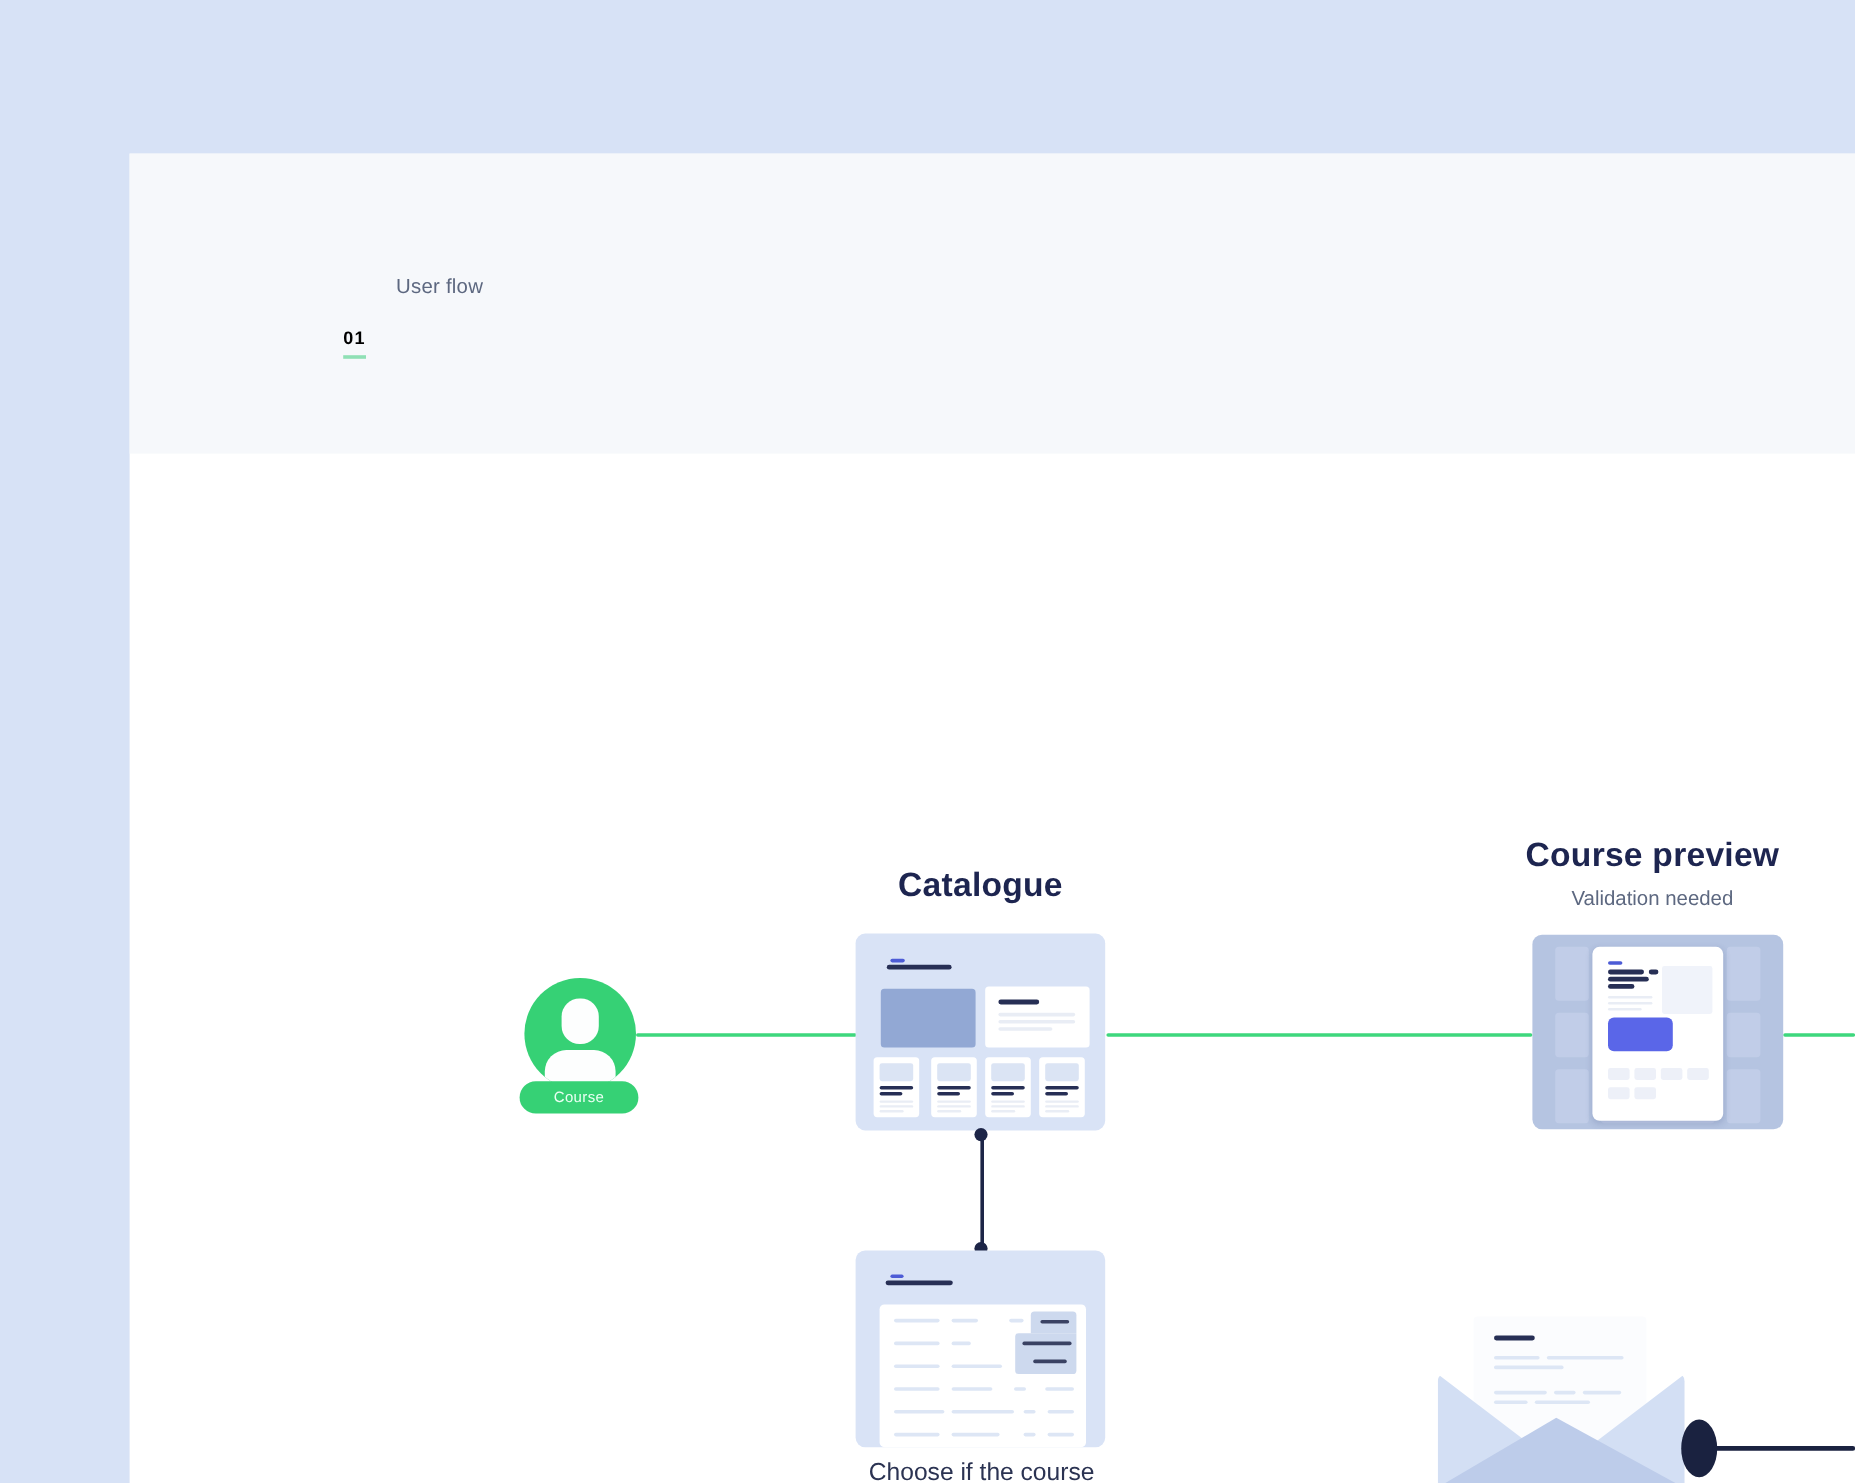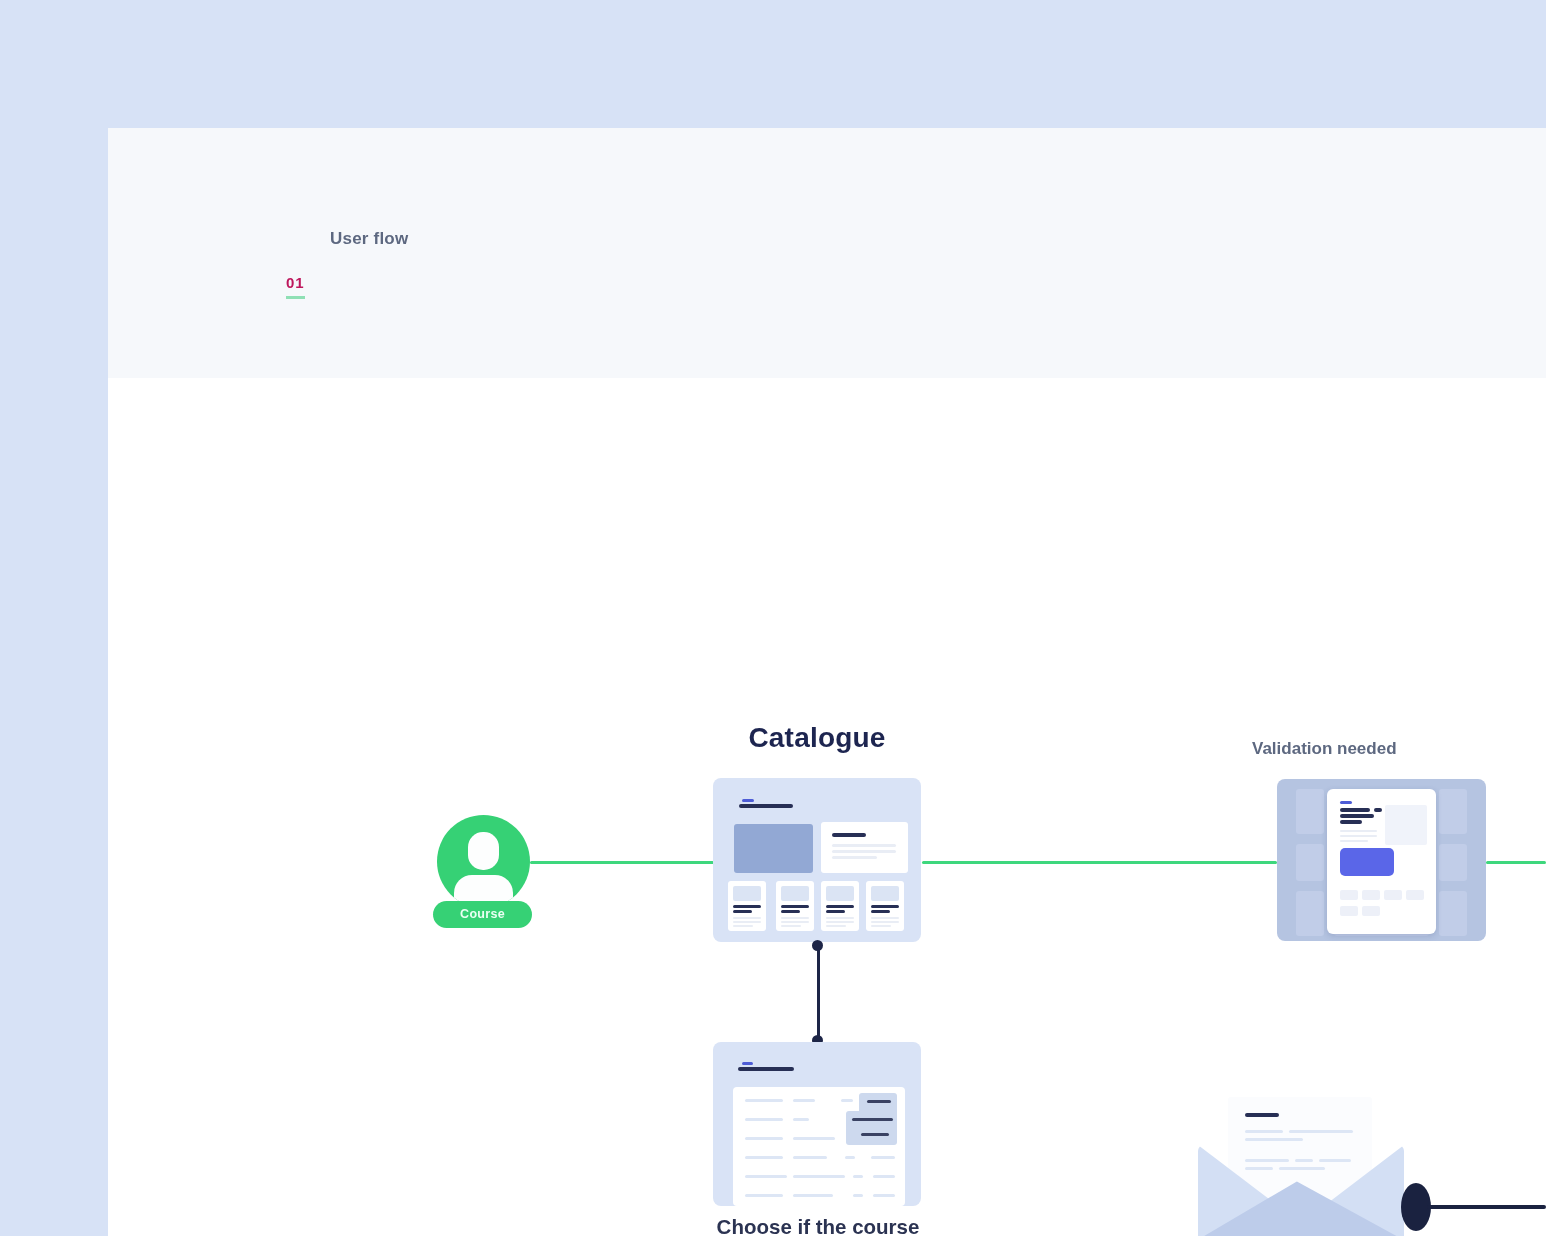--- a/index.html
+++ b/index.html
@@ -3,44 +3,44 @@
 <meta charset="utf-8">
 <style>
   * { margin:0; padding:0; box-sizing:border-box; }
   html,body { width:1546px; height:1236px; overflow:hidden; }
   body { font-family:"Liberation Sans", sans-serif; background:#d7e2f6; }
 
   .stage { position:relative; width:1546px; height:1236px; background:#d7e2f6; overflow:hidden; }
   .panel { position:absolute; left:108px; top:128px; width:1438px; height:1108px; background:#ffffff; }
   .band  { position:absolute; left:108px; top:128px; width:1438px; height:250px; background:#f6f8fb; }
 
-  .abs { position:absolute;font-weight:bold; }
+  .abs { position:absolute; }
 
   
   .eyebrow { left:330px; top:229px; font-size:17px; color:#5d6880; letter-spacing:.2px; }
-  .index   { left:286px; top:274px; font-size:15px; font-weight:bold; color:#be185d;
+  .index   { left:286px; top:274px; font-size:15px; font-weight:bold; color:#000000;
              border-bottom:3px solid #8fe0b5; padding-bottom:5px; letter-spacing:1px; }
   .title   { left:328px; top:256px; font-size:45px; font-weight:bold; color:#151c4e; letter-spacing:.3px; }
 
   
   .g-line { top:861px; height:3px; background:#3ed77d; border-radius:2px; }
   .v-line { left:817px; top:945px; width:3px; height:95px; background:#1d2547; }
   .dot    { width:11px; height:11px; border-radius:50%; background:#1d2547; }
 
   
   .avatar { left:437px; top:815px; width:93px; height:93px; border-radius:50%;
             background:#36d175; overflow:hidden; }
   .head   { position:absolute; left:31px; top:17px; width:31px; height:38px; border-radius:15px; background:#fdfefe; }
   .torso  { position:absolute; left:17px; top:60px; width:59px; height:40px; border-radius:18px 18px 0 0; background:#fdfefe; }
   .badge  { left:433px; top:901px; width:99px; height:27px; border-radius:14px; background:#36d175;
             color:#eafff3; font-size:12.5px; text-align:center; line-height:27px; letter-spacing:.3px; }
 
   
   .node-title { font-size:28px; font-weight:bold; color:#1d2550; text-align:center; letter-spacing:.2px; }
-  .node-sub   { font-size:17px; color:#5d6880; text-align:left; }
+  .node-sub   { font-size:17px; color:#5d6880; text-align:center; }
   .caption    { font-size:20.5px; color:#2b3352; text-align:center; }
 
   
   .card  { border-radius:8px; background:#d9e3f6; }
   .card-dark { border-radius:8px; background:#b5c4e1; overflow:hidden; }
   .w     { position:absolute; background:#ffffff; border-radius:3px; }
   .bar   { position:absolute; background:#272f55; border-radius:2px; }
   .bar2  { position:absolute; background:#3a4263; border-radius:2px; }
   .acc   { position:absolute; background:#4d5cd6; border-radius:2px; }
   .lite  { position:absolute; background:#e9edf5; border-radius:2px; }
@@ -157,20 +157,21 @@
       <div class="blite" style="left:140px;top:107px;width:22px;height:3px;"></div>
       <div class="drop" style="right:8px;top:6px;width:38px;height:18px;border-radius:3px 3px 0 0;"></div>
       <div class="drop" style="right:8px;top:24px;width:51px;height:34px;border-radius:3px 0 3px 3px;"></div>
       <div class="bar2" style="right:14px;top:13px;width:24px;height:3px;"></div>
       <div class="bar2" style="right:12px;top:31px;width:41px;height:3px;"></div>
       <div class="bar2" style="right:16px;top:46px;width:28px;height:3px;"></div>
     </div>
   </div>
   <div class="abs caption" style="left:693px;top:1215px;width:250px;">Choose if the course</div>
 
+  <div class="abs node-title" style="left:1252px;top:697px;width:250px;">Course preview</div>
   <div class="abs node-sub" style="left:1252px;top:739px;width:250px;">Validation needed</div>
   <div class="abs card-dark" style="left:1277px;top:779px;width:209px;height:162px;">
     <div class="blk" style="left:19px;top:10px;width:28px;height:45px;"></div>
     <div class="blk" style="left:19px;top:65px;width:28px;height:37px;"></div>
     <div class="blk" style="left:19px;top:112px;width:28px;height:45px;"></div>
     <div class="blk" style="left:57px;top:10px;width:95px;height:45px;"></div>
     <div class="blk" style="left:57px;top:65px;width:95px;height:37px;"></div>
     <div class="blk" style="left:57px;top:112px;width:95px;height:45px;"></div>
     <div class="blk" style="left:162px;top:10px;width:28px;height:45px;"></div>
     <div class="blk" style="left:162px;top:65px;width:28px;height:37px;"></div>

